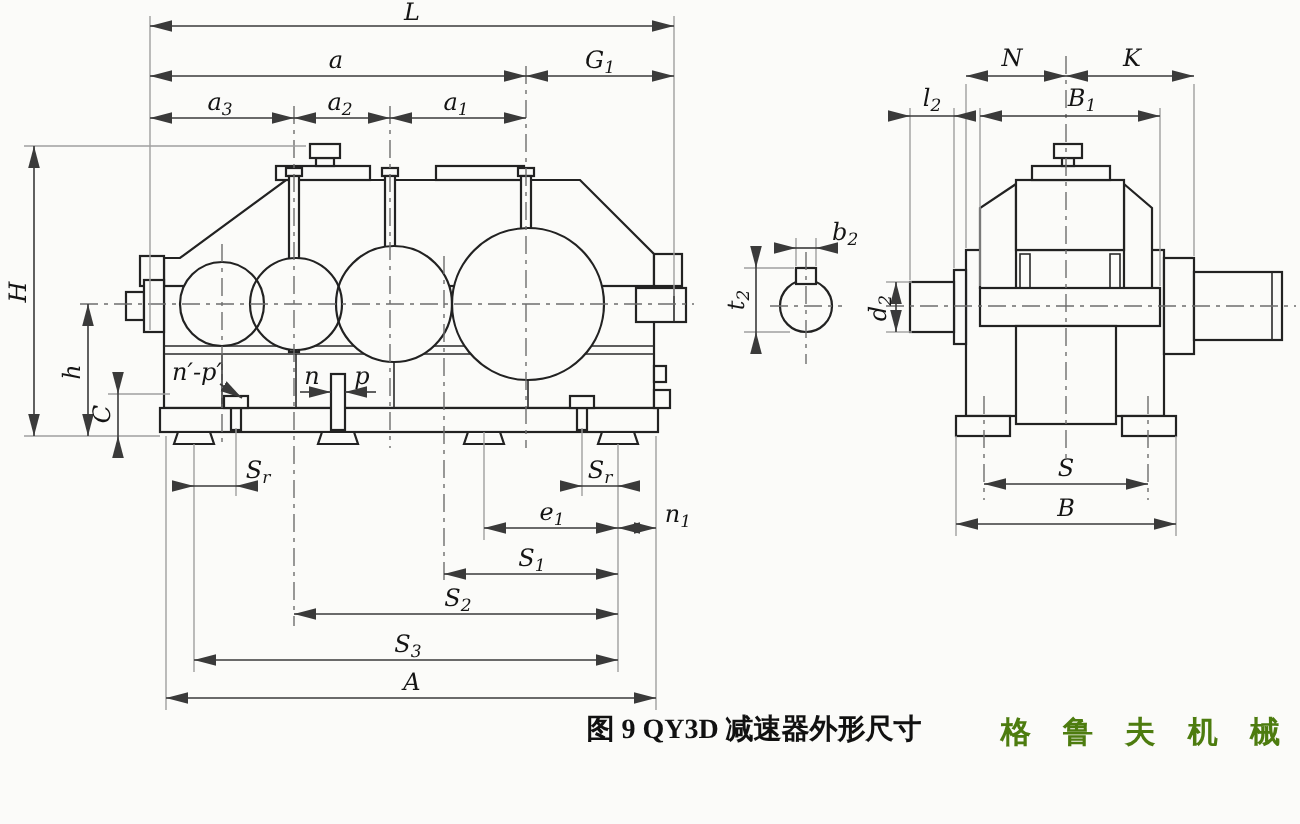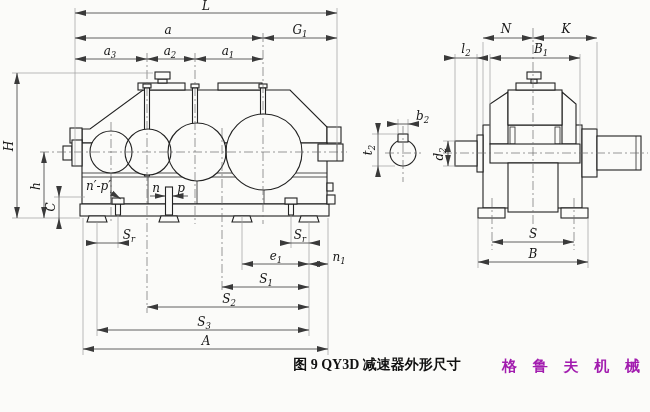--- a/index.html
+++ b/index.html
@@ -11,21 +11,21 @@
   .thin{stroke:#2a2a2a;stroke-width:0.8;fill:none;}
   .dim{stroke:#3a3a3a;stroke-width:0.8;fill:none;}
   .ext{stroke:#9f9f9f;stroke-width:0.7;fill:none;}
   .cl{stroke:#6e6e6e;stroke-width:0.7;fill:none;stroke-dasharray:9 3 2 3;}
   text.dl{font-family:"DejaVu Serif","Liberation Serif",serif;font-style:italic;
           font-size:12px;fill:#141414;}
   tspan.sub{font-size:8.5px;}
   #caption{position:absolute;left:257px;top:356px;width:240px;text-align:center;
            font-family:"Liberation Serif",serif;font-weight:bold;font-size:14px;color:#111;}
   #watermark{position:absolute;right:4px;top:358px;text-align:right;line-height:17px;
-             font-family:Liberation Serif, serif;font-weight:bold;color:#a21caf;}
+             font-family:Liberation Sans, sans-serif;font-weight:bold;color:#4d7c0f;}
   #watermark .w1{font-size:15px;letter-spacing:6px;}
   #watermark .w2{font-size:15px;letter-spacing:0.5px;}
 </style>
 </head>
 <body>
 
 <div id="stage">
 <svg width="650" height="412" viewBox="0 0 650 412">
   <defs>
     <marker id="arr" viewBox="0 0 11 7" refX="11" refY="3.5" markerWidth="11" markerHeight="7" markerUnits="userSpaceOnUse" orient="auto-start-reverse">

